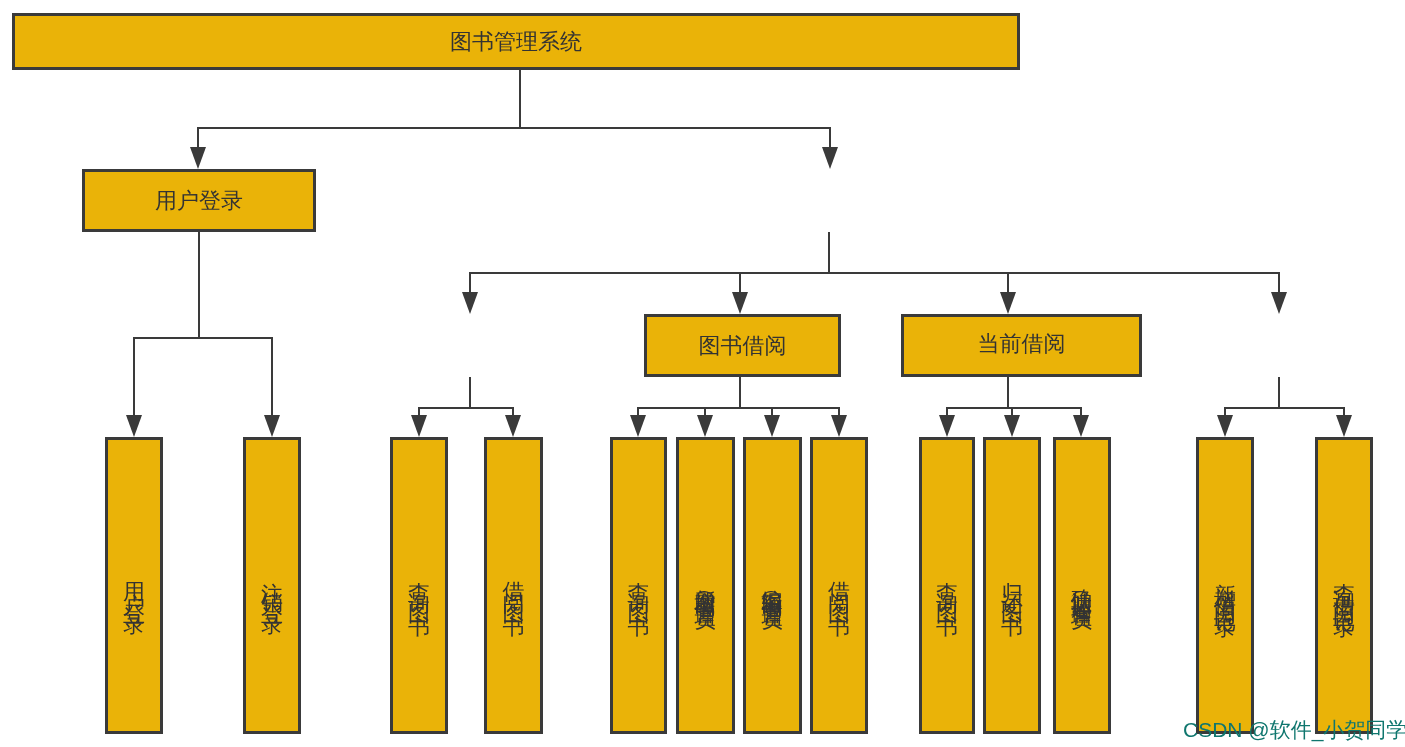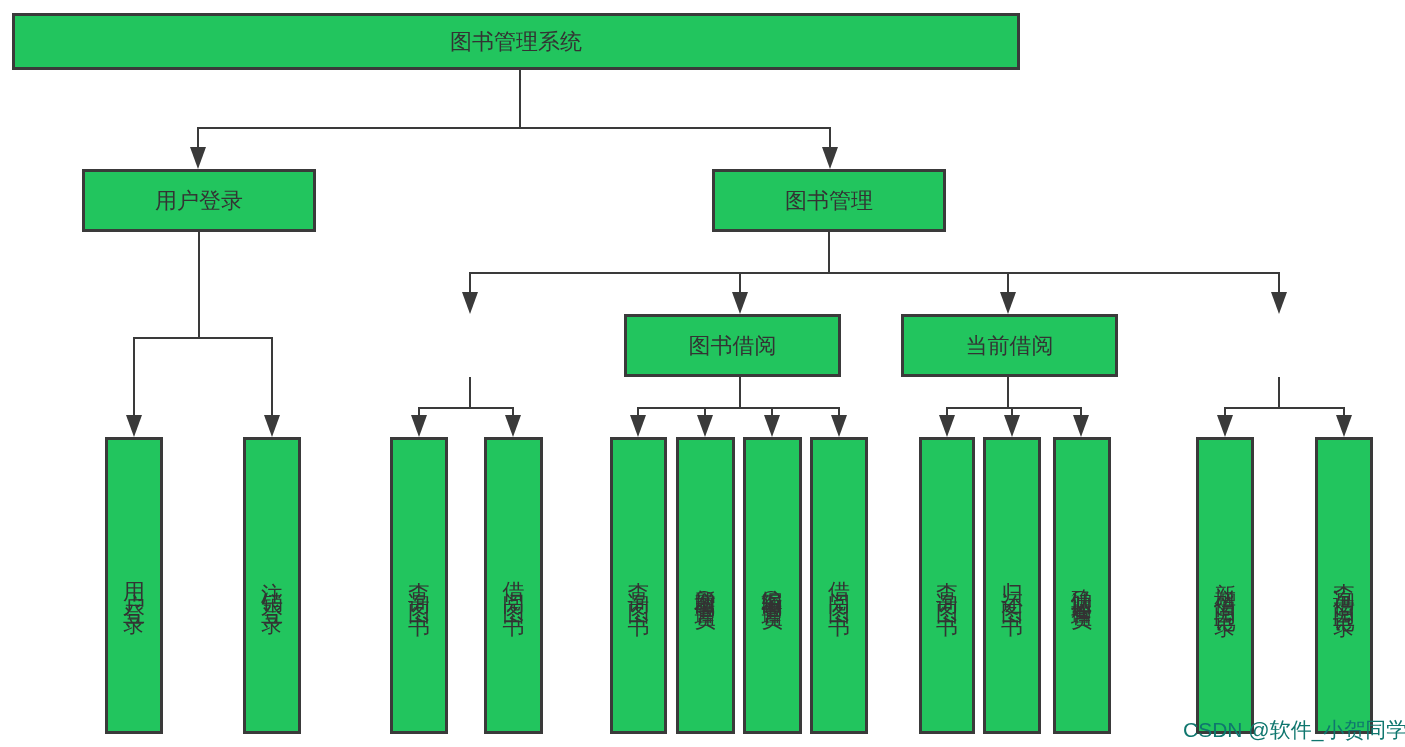--- a/index.html
+++ b/index.html
@@ -7,21 +7,21 @@
     position: relative;
     width: 1405px;
     height: 747px;
     background: #ffffff;
     font-family: "Liberation Sans", "DejaVu Sans", sans-serif;
     overflow: hidden;
   }
   
   .box {
     position: absolute;
-    background: #22c55e;
+    background: #eab308;
     border: 3px solid #3a3a3a;
     display: flex;
     align-items: center;
     justify-content: center;
     box-sizing: border-box;
   }
   .box span {
     color: #333333;
     font-size: 22px;
     line-height: 1;
@@ -70,46 +70,43 @@
   <div class="vline" style="left:519px; top:70px; height:58px;"></div>
   <div class="hline" style="left:197px; top:127px; width:634px;"></div>
   <div class="vline" style="left:197px; top:127px; height:24px;"></div>
   <div class="arrow" style="left:190px; top:147px;"></div>
   <div class="vline" style="left:829px; top:127px; height:24px;"></div>
   <div class="arrow" style="left:822px; top:147px;"></div>
 
   <div class="box" style="left:82px; top:169px; width:234px; height:63px;">
     <span>用户登录</span>
   </div>
-  <div class="box" style="left:712px; top:169px; width:234px; height:63px;">
-    <span>图书管理</span>
-  </div>
 
   <div class="vline" style="left:198px; top:232px; height:106px;"></div>
   <div class="hline" style="left:133px; top:337px; width:140px;"></div>
   <div class="vline" style="left:133px; top:337px; height:82px;"></div>
   <div class="arrow" style="left:126px; top:415px;"></div>
   <div class="vline" style="left:271px; top:337px; height:82px;"></div>
   <div class="arrow" style="left:264px; top:415px;"></div>
 
   <div class="vline" style="left:828px; top:232px; height:42px;"></div>
   <div class="hline" style="left:469px; top:272px; width:811px;"></div>
   <div class="vline" style="left:469px; top:272px; height:24px;"></div>
   <div class="arrow" style="left:462px; top:292px;"></div>
   <div class="vline" style="left:739px; top:272px; height:24px;"></div>
   <div class="arrow" style="left:732px; top:292px;"></div>
   <div class="vline" style="left:1007px; top:272px; height:24px;"></div>
   <div class="arrow" style="left:1000px; top:292px;"></div>
   <div class="vline" style="left:1278px; top:272px; height:24px;"></div>
   <div class="arrow" style="left:1271px; top:292px;"></div>
 
-  <div class="box" style="left:624px; top:314px; width:217px; height:63px;">
+  <div class="box" style="left:644px; top:314px; width:197px; height:63px;">
     <span>图书借阅</span>
   </div>
-  <div class="box" style="left:901px; top:314px; width:217px; height:63px;">
+  <div class="box" style="left:901px; top:314px; width:241px; height:63px;font-family:Liberation Mono, monospace;">
     <span>当前借阅</span>
   </div>
 
   <div class="vline" style="left:469px; top:377px; height:32px;"></div>
   <div class="hline" style="left:418px; top:407px; width:96px;"></div>
   <div class="vline" style="left:418px; top:407px; height:12px;"></div>
   <div class="arrow" style="left:411px; top:415px;"></div>
   <div class="vline" style="left:512px; top:407px; height:12px;"></div>
   <div class="arrow" style="left:505px; top:415px;"></div>
 

